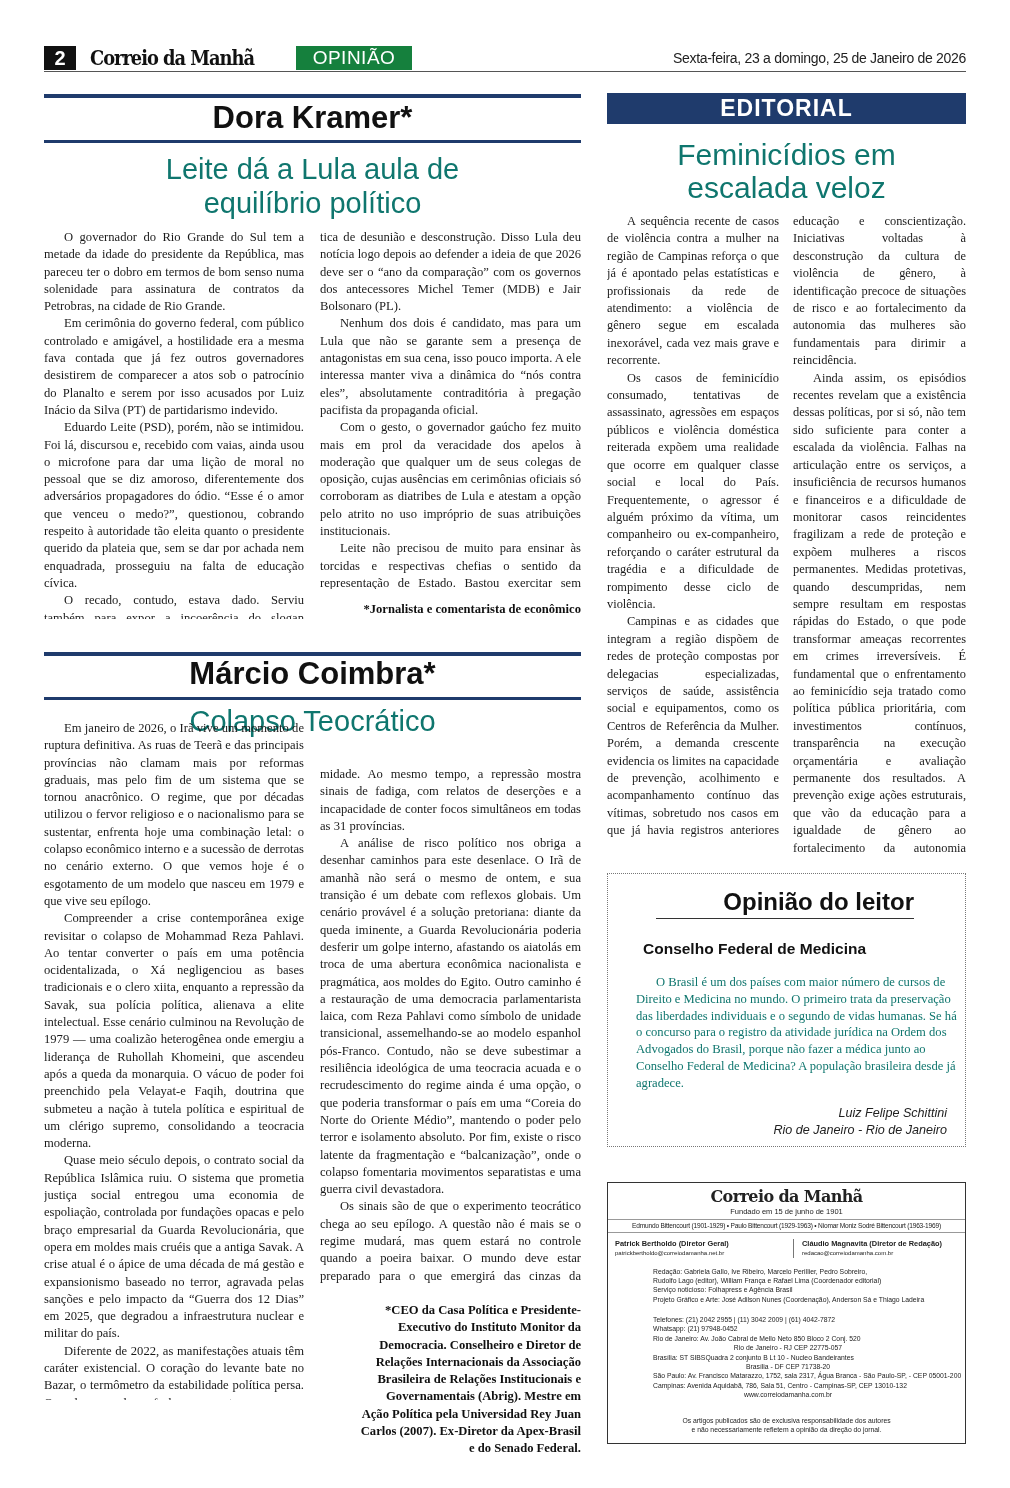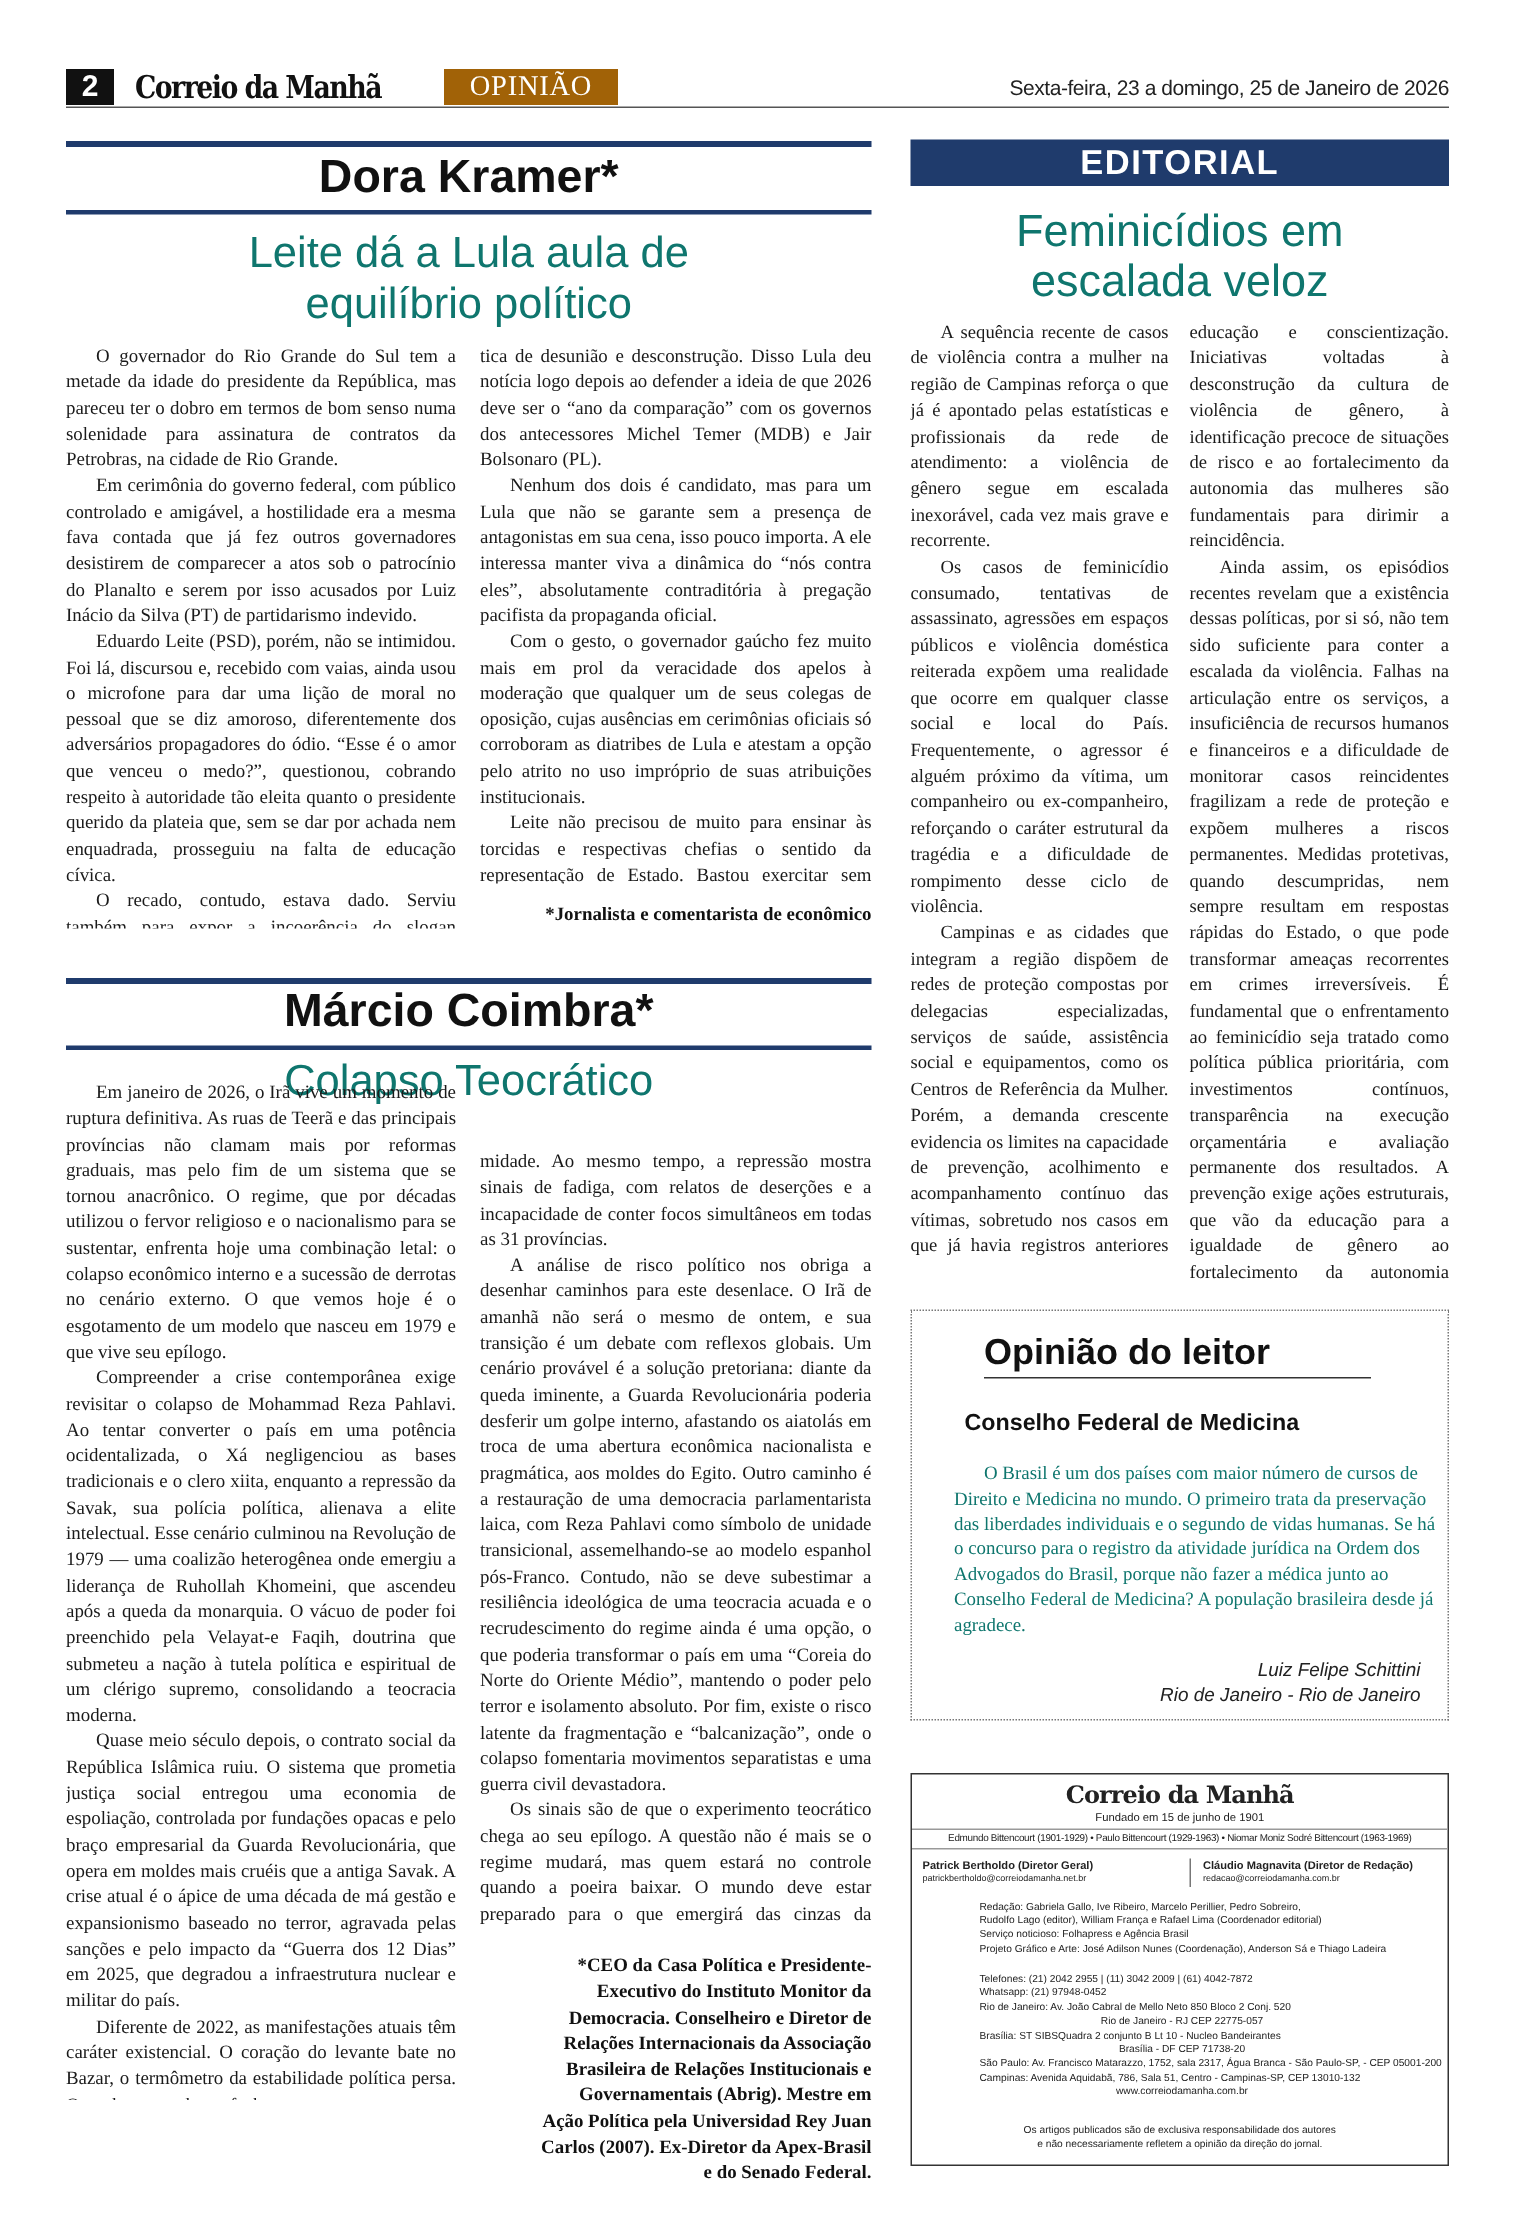--- a/index.html
+++ b/index.html
@@ -3,40 +3,40 @@
 <meta charset="utf-8">
 <style>
   * { box-sizing: border-box; margin: 0; padding: 0; }
   html, body { width: 1010px; height: 1488px; background: #ffffff; overflow: hidden; }
   body { position: relative; font-family: "Liberation Serif", serif; color: #1a1a1a; }
 
   
   .masthead { position: absolute; left: 44px; top: 46px; width: 922px; height: 26px; border-bottom: 1.5px solid #555; }
   .page-num { position: absolute; left: 0; top: 0; width: 32px; height: 24px; background: #111; color: #fff; font-family: "Liberation Sans", sans-serif; font-weight: 700; font-size: 20px; line-height: 24px; text-align: center; }
   .paper-name { position: absolute; left: 46px; top: -1px; font-family: "DejaVu Serif", serif; font-weight: 700; font-size: 21px; letter-spacing: -1.2px; transform: scaleX(0.85); transform-origin: left; color: #111; }
-  .section-tag { position: absolute; left: 252px; top: 0; width: 116px; height: 24px; background: #a16207; color: #fff; font-family: Liberation Serif, serif; font-size: 19px; line-height: 24px; text-align: center; letter-spacing: 0.5px; }
+  .section-tag { position: absolute; left: 252px; top: 0; width: 116px; height: 24px; background: #15803d; color: #fff; font-family: Liberation Sans, sans-serif; font-size: 19px; line-height: 24px; text-align: center; letter-spacing: 0.5px; }
   .edition-date { position: absolute; right: 0; top: 4px; font-family: "Liberation Sans", sans-serif; font-size: 14px; color: #222; letter-spacing: -0.3px; }
 
   
   .rule { position: absolute; height: 4px; background: #1f3b6c; }
   .rule.thin { height: 3px; }
   .author { position: absolute; font-family: "Liberation Sans", sans-serif; font-weight: 700; font-size: 31px; text-align: center; color: #111; }
   .headline { position: absolute; font-family: "Liberation Sans", sans-serif; font-size: 29px; line-height: 34px; text-align: center; color: #0f766e; }
 
   .col { position: absolute; font-family: "Liberation Serif", serif; font-size: 12.6px; line-height: 17.3px; text-align: justify; color: #1a1a1a; hyphens: auto; }
   .col p { text-indent: 20px; }
   .sig { position: absolute; font-family: "Liberation Serif", serif; font-weight: 700; font-size: 12.6px; line-height: 17.3px; text-align: right; color: #111; }
 
   
   .editorial-banner { position: absolute; left: 607px; top: 93px; width: 359px; height: 31px; background: #1f3b6c; color: #fff; font-family: "Liberation Sans", sans-serif; font-weight: 700; font-size: 23px; line-height: 31px; text-align: center; letter-spacing: 1px; }
   .ed-col { font-size: 12.4px; line-height: 17.4px; }
 
   
   .reader-box { position: absolute; left: 607px; top: 873px; width: 359px; height: 274px; border: 1px dotted #777; }
-  .reader-title { position: absolute; left: 48px; top: 14px; width: 258px; font-family: "Liberation Sans", sans-serif; font-weight: 700; font-size: 24px; text-align: left; color: #111; padding-bottom: 2px; border-bottom: 1.5px solid #333; }
+  .reader-title { position: absolute; left: 48px; top: 14px; width: 258px; font-family: "Liberation Sans", sans-serif; font-weight: 700; font-size: 24px; text-align: right; color: #111; padding-bottom: 2px; border-bottom: 1.5px solid #333; }
   .reader-subject { position: absolute; left: 35px; top: 66px; font-family: "Liberation Sans", sans-serif; font-weight: 700; font-size: 15.5px; color: #111; }
   .reader-text { position: absolute; left: 28px; top: 100px; width: 324px; font-family: Liberation Serif, serif; font-size: 12.6px; line-height: 16.8px; color: #0f766e; }
   .reader-text p { text-indent: 20px; }
   .reader-author, .reader-place { position: absolute; right: 18px; font-family: "Liberation Sans", sans-serif; font-style: italic; font-size: 12.6px; color: #222; }
   .reader-author { top: 232px; }
   .reader-place { top: 249px; }
 
   
   .exp-box { position: absolute; left: 607px; top: 1182px; width: 359px; height: 262px; border: 1.2px solid #333; font-family: "Liberation Sans", sans-serif; color: #222; }
   .exp-name { position: absolute; left: 0; top: 4px; width: 100%; text-align: center; font-family: "DejaVu Serif", serif; font-weight: 700; font-size: 16px; letter-spacing: -0.6px; }

